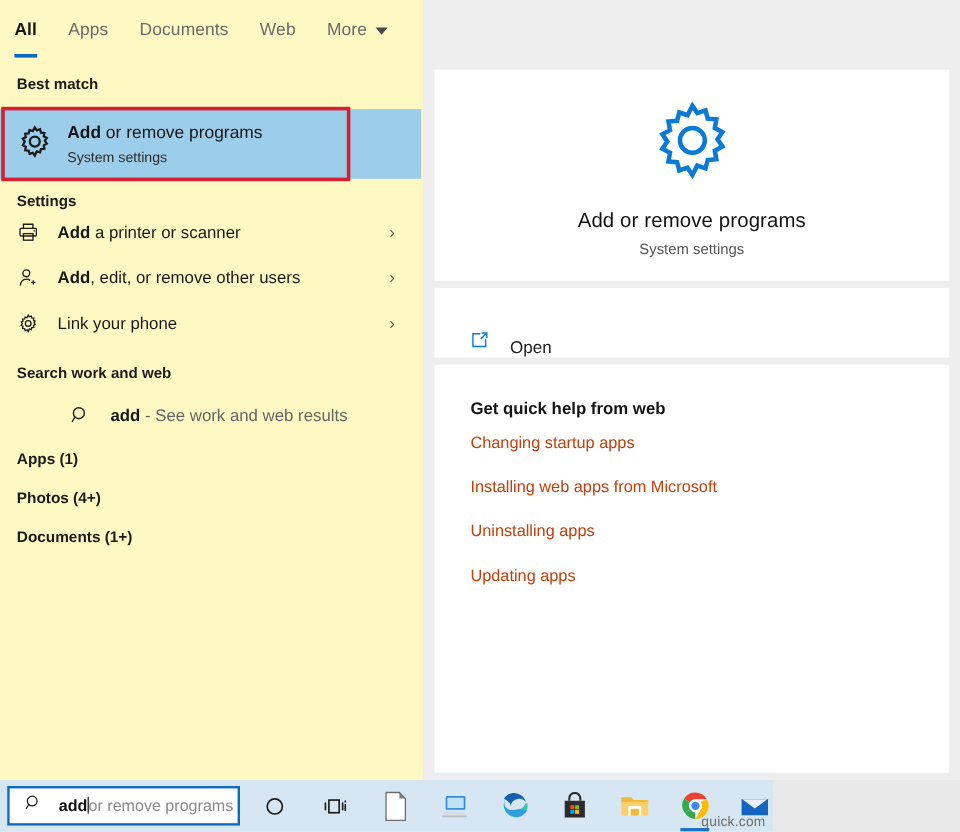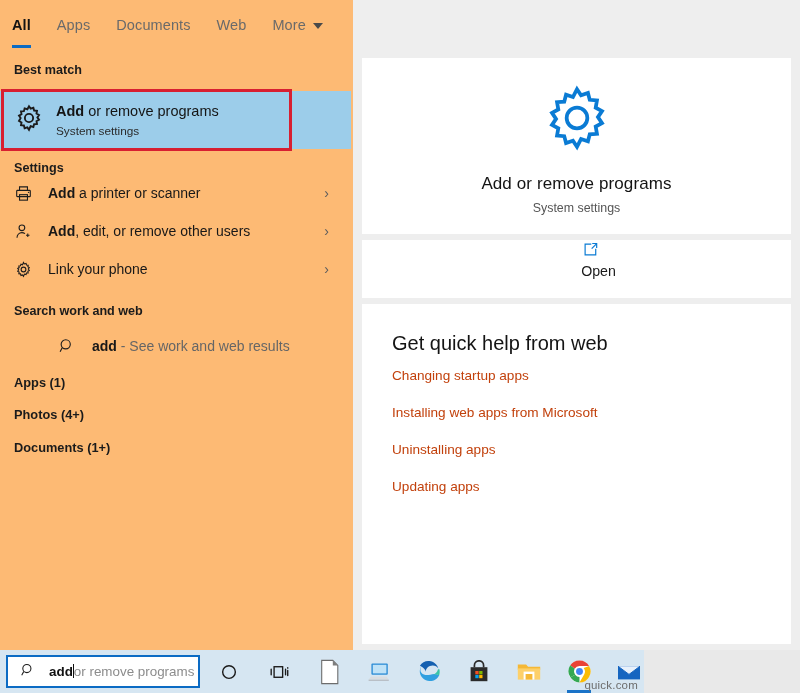--- a/index.html
+++ b/index.html
@@ -8,21 +8,21 @@
     font-family: "Liberation Sans", sans-serif;
     background: #e9e9e9;
     overflow: hidden;
   }
   #root { position: relative; width: 800px; height: 693px; }
 
   
   .left-panel {
     position: absolute; left: 0; top: 0;
     width: 353px; height: 650px;
-    background: #fdba74;
+    background: #fef9c3;
   }
 
   .tabbar {
     position: relative;
     height: 50px;
     display: flex;
     align-items: center;
     padding-left: 12px;
     gap: 26px;
   }
@@ -143,30 +143,29 @@
     font-size: 17px;
     color: #141414;
     margin-top: 16px;
     letter-spacing: .1px;
   }
   .prev-sub { font-size: 12.4px; color: #555; margin-top: 7px; }
 
   .open-row {
     height: 100%;
     display: flex;
-    align-items: center;
+    align-items: flex-end;
     padding-left: 28px;
     cursor: default;
-    flex-direction: column;
   }
   .open-row .o-label { font-size: 14.2px; color: #1a1a1a; margin-left: 16px; }
 
   .help-title {
-    font-size: 20px;
-    font-weight: 400;
+    font-size: 14px;
+    font-weight: 700;
     color: #141414;
     padding: 28px 0 0 30px;
   }
   .help-link {
     font-size: 13.6px;
     color: #c2410c;
     padding: 0 0 0 30px;
     height: 33px;
     display: flex;
     align-items: center;

